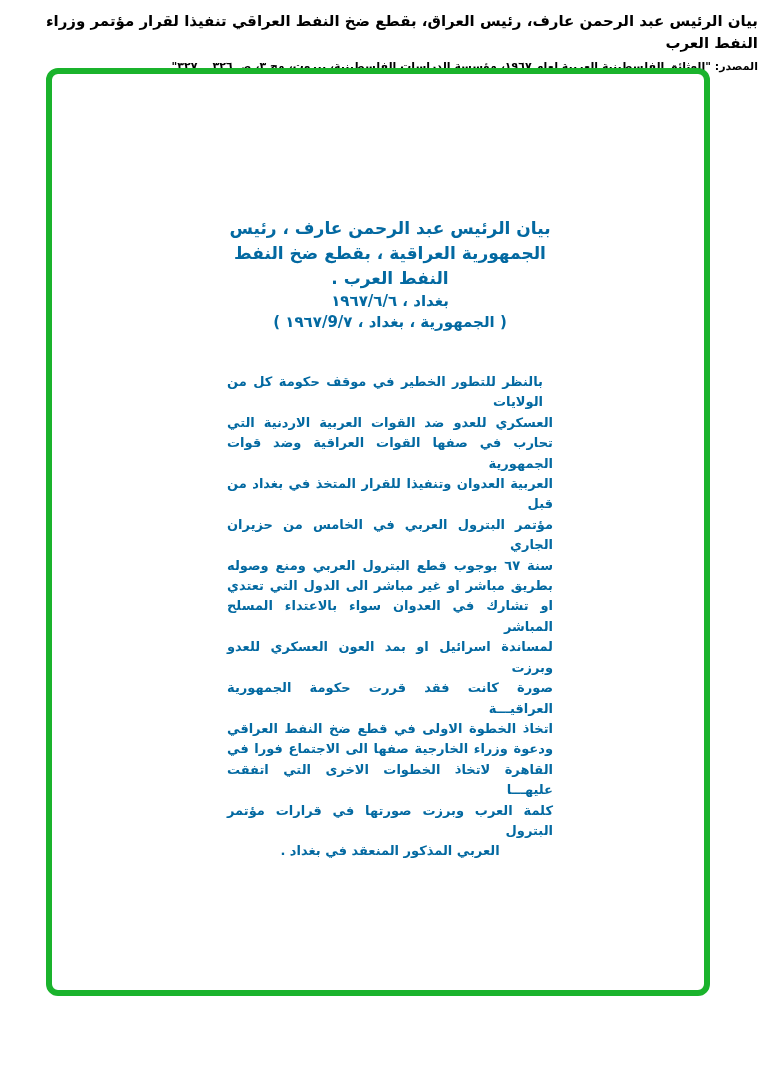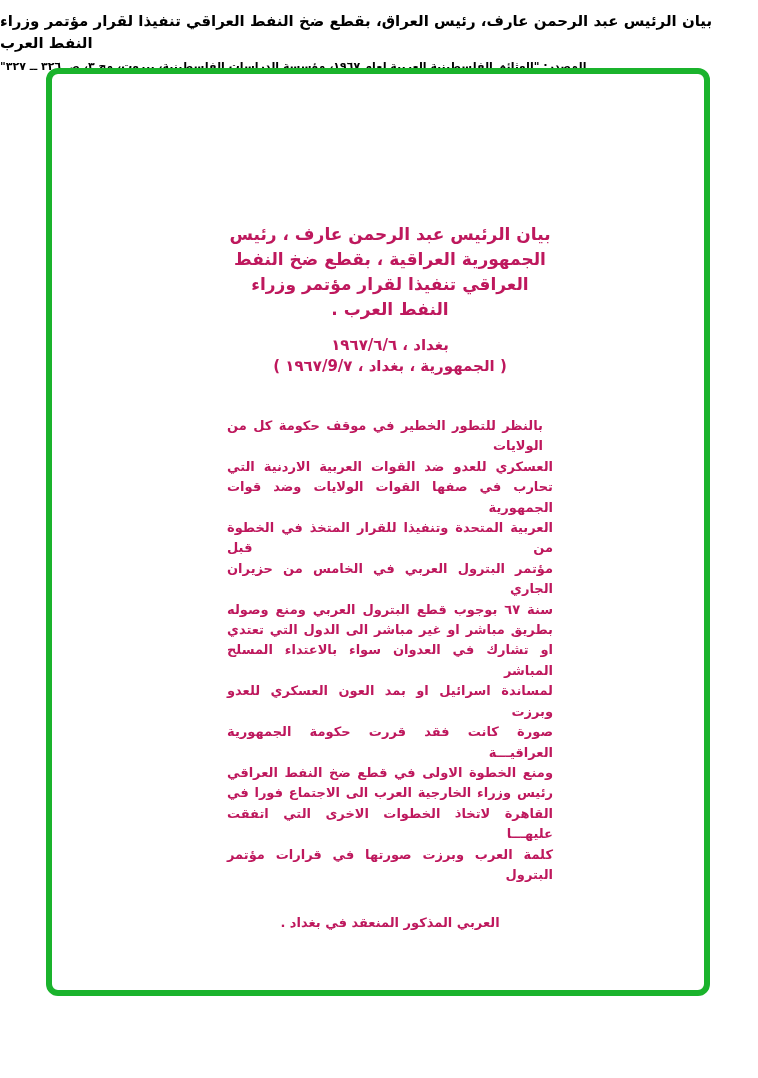--- a/index.html
+++ b/index.html
@@ -13,21 +13,21 @@
     font-family: "DejaVu Sans", sans-serif;
     overflow: hidden;
   }
   
   .hdr {
     position: absolute;
     top: 10px;
     left: 0;
     width: 758px;
     direction: rtl;
-    text-align: left;
+    text-align: right;
     font-weight: bold;
   }
   .hdr-l1 { font-size: 15px; line-height: 22px; letter-spacing: 0; }
   .hdr-l2 { font-size: 11px; line-height: 16px; margin-top: 5px; }
 
   
   .frame {
     position: absolute;
     left: 46px;
     top: 68px;
@@ -35,88 +35,87 @@
     height: 928px;
     border: 6px solid #1ab32c;
     border-radius: 12px;
     background: transparent;
   }
 
   
   .content {
     position: absolute;
     left: 227px;
-    top: 222px;
+    top: 216px;
     width: 326px;
     direction: rtl;
     font-weight: bold;
-    color: #be185d;
+    color: #0369a1;
   }
   .doc-title .title-line {
     font-size: 17px;
     line-height: 25px;
     text-align: center;
   }
-  .dates { margin-top: 13px; }
+  .dates { }
   .date-line {
     font-size: 15px;
     line-height: 21px;
     text-align: center;
   }
   .doc-body {
     margin-top: 39px;
     font-size: 13px;
     line-height: 20.4px;
   }
   .bline {
     text-align: justify;
     text-align-last: justify;
   }
   .bline.first { padding-right: 10px; }
-  .bline.last { text-align-last: center; margin-top: 28px; }
+  .bline.last { text-align-last: center; }
 </style>
 </head>
 <body>
 
 <div class="page">
 
   <div class="hdr">
     <div class="hdr-l1">بيان الرئيس عبد الرحمن عارف، رئيس العراق، بقطع ضخ النفط العراقي تنفيذا لقرار مؤتمر وزراء النفط العرب</div>
     <div class="hdr-l2">المصدر: "الوثائق الفلسطينية العربية لعام ١٩٦٧، مؤسسة الدراسات الفلسطينية، بيروت، مج ٣، ص ٣٢٦ ــ ٣٢٧"</div>
   </div>
 
   <div class="frame" style="border-color: rgb(26, 179, 44);"></div>
 
   <div class="content">
 
     <div class="doc-title">
       <div class="title-line">بيان الرئيس عبد الرحمن عارف ، رئيس</div>
       <div class="title-line">الجمهورية العراقية ، بقطع ضخ النفط</div>
-      <div class="title-line">العراقي تنفيذا لقرار مؤتمر وزراء</div>
       <div class="title-line">النفط العرب .</div>
     </div>
 
     <div class="dates">
       <div class="date-line">بغداد ، ١٩٦٧/٦/٦</div>
       <div class="date-line">( الجمهورية ، بغداد ، ١٩٦٧/9/٧ )</div>
     </div>
 
     <div class="doc-body">
       <div class="bline first">بالنظر للتطور الخطير في موقف حكومة كل من الولايات</div>
       <div class="bline">العسكري للعدو ضد القوات العربية الاردنية التي</div>
-      <div class="bline">تحارب في صفها القوات الولايات وضد قوات الجمهورية</div>
-      <div class="bline">العربية المتحدة وتنفيذا للقرار المتخذ في الخطوة من قبل</div>
+      <div class="bline">تحارب في صفها القوات العراقية وضد قوات الجمهورية</div>
+      <div class="bline">العربية العدوان وتنفيذا للقرار المتخذ في بغداد من قبل</div>
       <div class="bline">مؤتمر البترول العربي في الخامس من حزيران الجاري</div>
       <div class="bline">سنة ٦٧ بوجوب قطع البترول العربي ومنع وصوله</div>
       <div class="bline">بطريق مباشر او غير مباشر الى الدول التي تعتدي</div>
       <div class="bline">او تشارك في العدوان سواء بالاعتداء المسلح المباشر</div>
       <div class="bline">لمساندة اسرائيل او بمد العون العسكري للعدو وبرزت</div>
       <div class="bline">صورة كانت فقد قررت حكومة الجمهورية العراقيـــة</div>
-      <div class="bline">ومنع الخطوة الاولى في قطع ضخ النفط العراقي</div>
-      <div class="bline">رئيس وزراء الخارجية العرب الى الاجتماع فورا في</div>
+      <div class="bline">اتخاذ الخطوة الاولى في قطع ضخ النفط العراقي</div>
+      <div class="bline">ودعوة وزراء الخارجية صفها الى الاجتماع فورا في</div>
       <div class="bline">القاهرة لاتخاذ الخطوات الاخرى التي اتفقت عليهـــا</div>
       <div class="bline">كلمة العرب وبرزت صورتها في قرارات مؤتمر البترول</div>
       <div class="bline last">العربي المذكور المنعقد في بغداد .</div>
     </div>
 
   </div>
 
 </div>
 
 </body></html>

